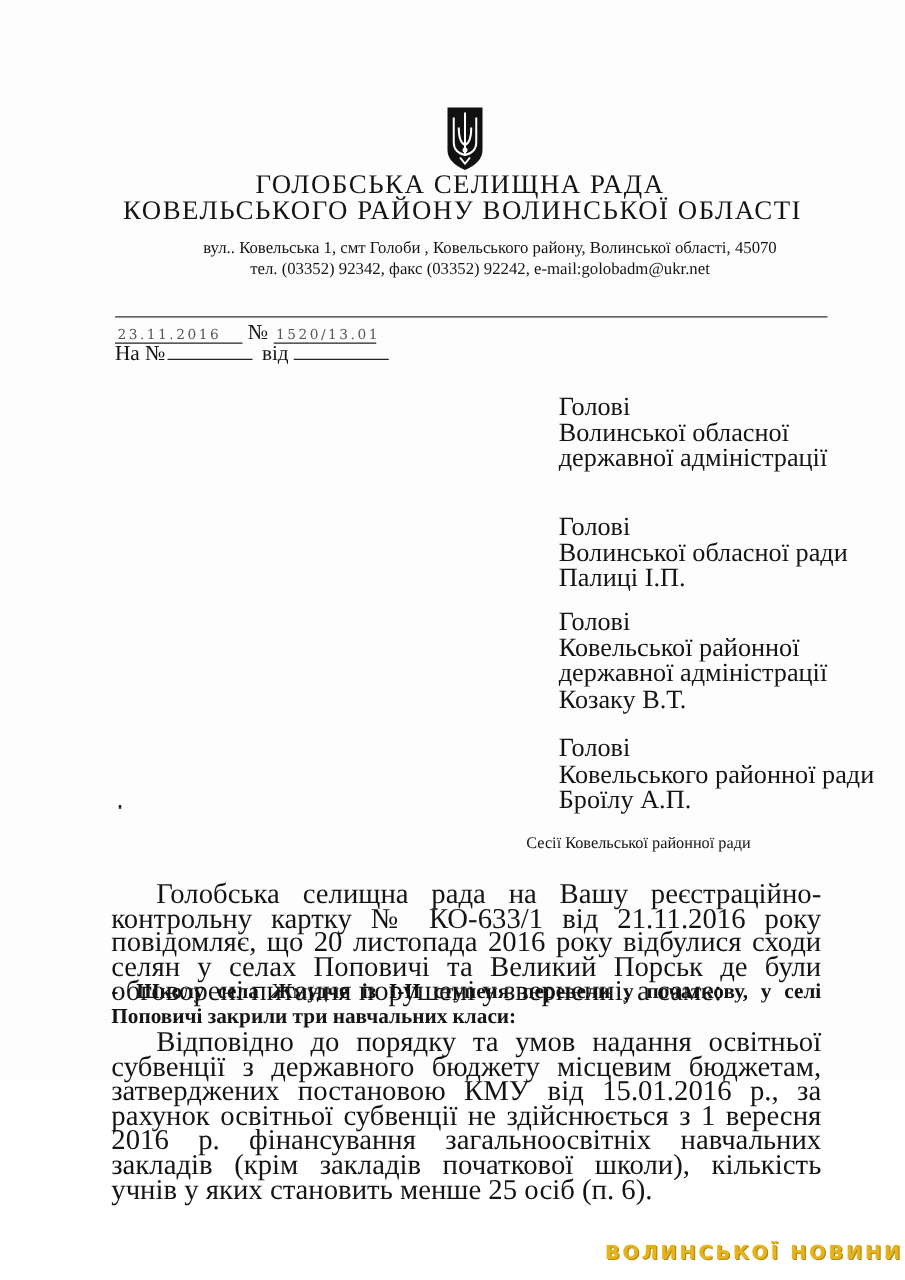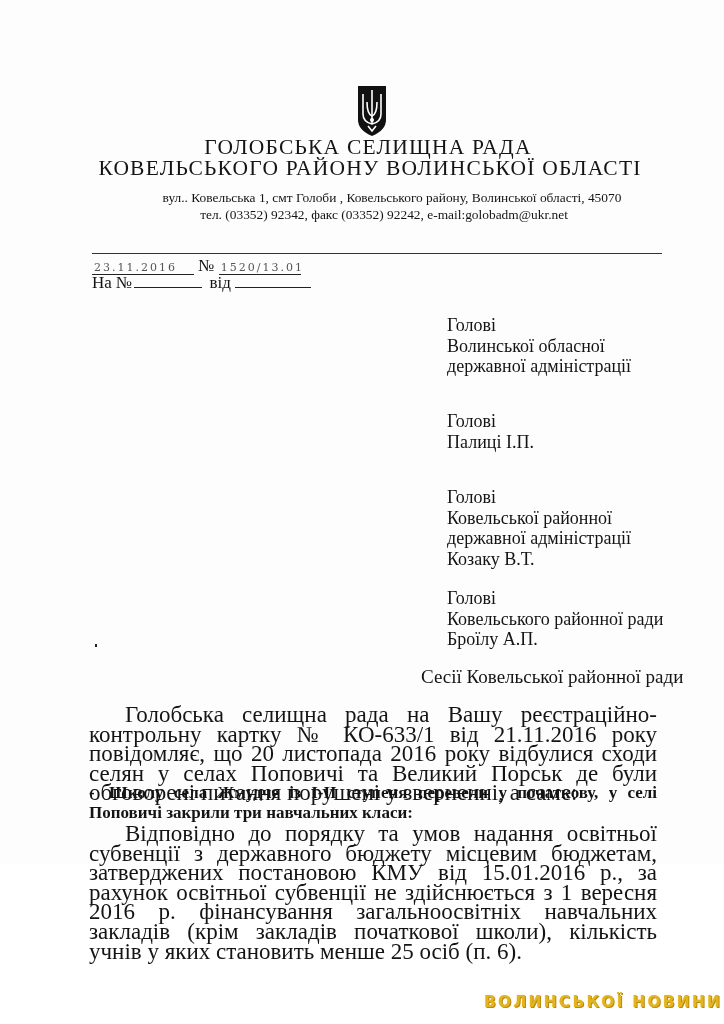--- a/index.html
+++ b/index.html
@@ -90,33 +90,33 @@
       display: inline-block;
       border-bottom: 1.4px solid #222;
       height: 14px;
       vertical-align: baseline;
     }
     .blank.a { width: 68px; margin: 0 3px 0 2px; }
     .blank.b { width: 76px; margin-left: 4px; }
     .addressee {
       position: absolute;
       left: 447px;
-      font-size: 18px;
+      font-size: 21px;
       line-height: 20.5px;
       white-space: nowrap;
     }
     .addressee.a1 { top: 315px; }
     .addressee.a2 { top: 411px; }
     .addressee.a3 { top: 487px; }
     .addressee.a4 { top: 588px; }
     .session {
       position: absolute;
       left: 421px;
       top: 666px;
-      font-size: 19px;
+      font-size: 13px;
       white-space: nowrap;
     }
     .dot {
       position: absolute;
       left: 95px;
       top: 644px;
       width: 2px;
       height: 3px;
       background: #222;
     }
@@ -194,20 +194,21 @@
   </div>
 
   <div class="addressee a1">
     <div>Голові</div>
     <div>Волинської обласної</div>
     <div>державної адміністрації</div>
   </div>
 
   <div class="addressee a2">
     <div>Голові</div>
+    <div>Волинської обласної ради</div>
     <div>Палиці І.П.</div>
   </div>
 
   <div class="addressee a3">
     <div>Голові</div>
     <div>Ковельської районної</div>
     <div>державної адміністрації</div>
     <div>Козаку В.Т.</div>
   </div>
 

